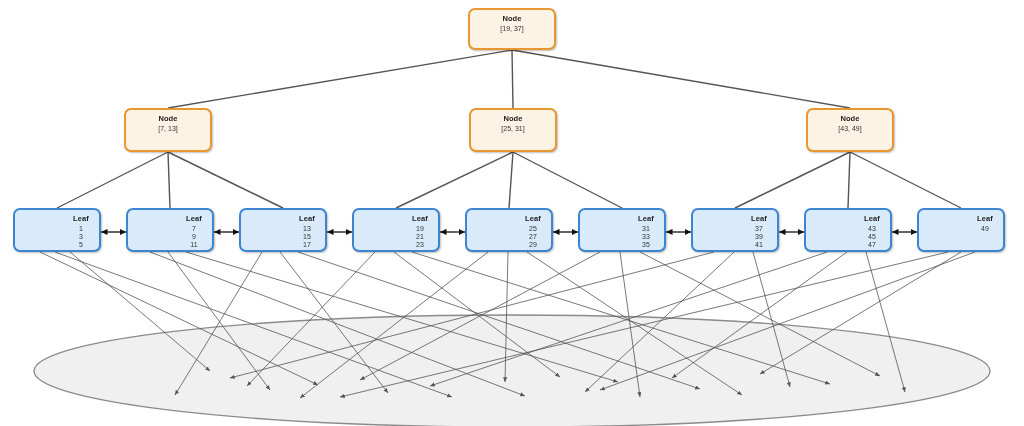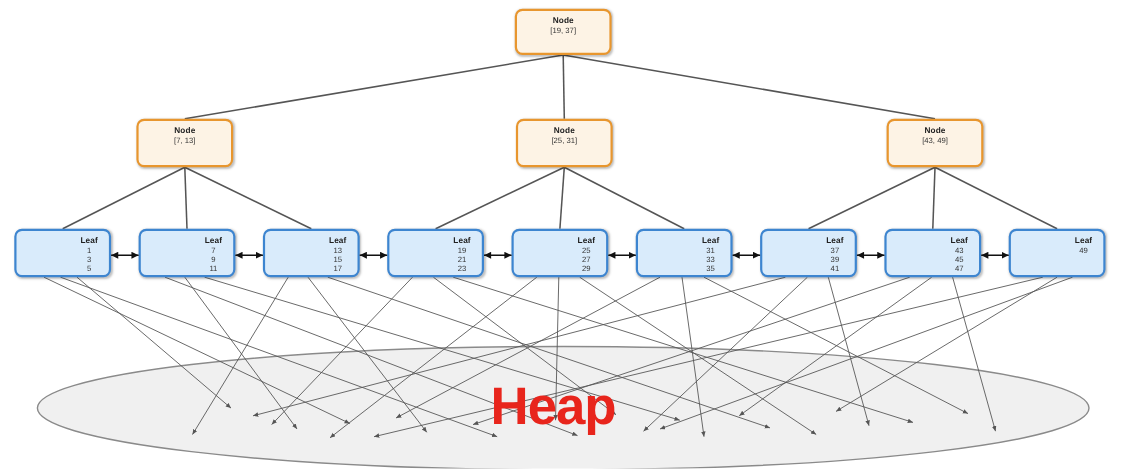--- a/index.html
+++ b/index.html
@@ -225,15 +225,14 @@
         </div>
       </div>
       <div class="box leaf-box" style="left: 917px; top: 208px; width: 88px; height: 44px;">
         <div class="title">Leaf</div>
         <div class="vals">
           <div>49</div>
         </div>
       </div>
     </div>
 
-  <div class="heap-label" style="left: 446px; top: 342px;">Heap</div>
 
 </div>
 
 </body></html>

